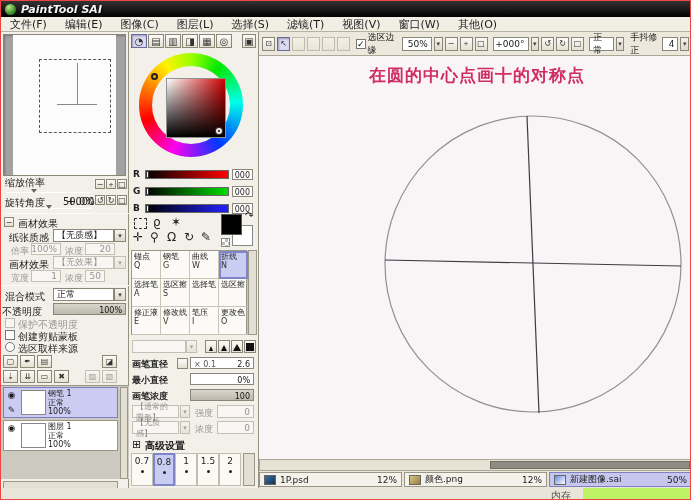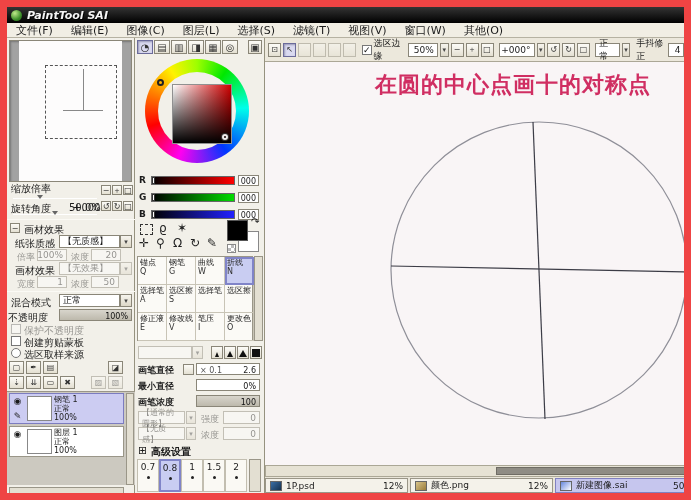--- a/index.html
+++ b/index.html
@@ -1,17 +1,17 @@
 <!DOCTYPE html>
 <html><head>
 <meta charset="utf-8">
 <style>
   *{box-sizing:border-box;margin:0;padding:0}
   body{background:#555;font-family:"DejaVu Sans",sans-serif}
-  #app{position:relative;width:691px;height:500px;background:#bef264;border:7px solid #ef4444;overflow:hidden;font-size:10px;color:#1c1c1c}
+  #app{position:relative;width:691px;height:500px;background:#bef264;border:1px solid #ef4444;overflow:hidden;font-size:10px;color:#1c1c1c}
   .abs{position:absolute}
   
   .titlebar{position:absolute;left:0;top:0;width:100%;height:16px;background:linear-gradient(#343434,#000);display:flex;align-items:center;gap:5px;padding:0 4px;color:#eee}
   .appicon{width:11px;height:11px;border-radius:50%;background:radial-gradient(circle at 35% 30%,#bfe98a,#3d8f2a 60%,#1c5c14)}
   .logo{font-weight:bold;font-style:italic;font-size:11px;color:#f5f5f5;text-shadow:1px 1px 0 #000}
   .wintitle{font-size:10px;color:#dcdcdc}
   .menubar{position:absolute;left:0;top:16px;width:100%;height:15px;background:#f1eee4;border-bottom:1px solid #b6b2a2;display:flex;align-items:center}
   .menu-item{padding:0 9px;font-size:11px}
   
   .btn{background:linear-gradient(#fcfbf7,#e4e0d2);border:1px solid #8a8678;display:flex;align-items:center;justify-content:center;font-size:8px;color:#333}
@@ -78,21 +78,21 @@
   .sq4{width:8px;height:8px;background:#111}
   .preset{position:absolute;top:0;width:22px;height:33px;border:1px solid #c2beb0;background:#faf9f4;text-align:center}
   .preset .num{font-size:9px;padding-top:2px}
   .preset .dotp{width:3px;height:3px;border-radius:50%;background:#222;margin:4px auto 0}
   .preset.sel{background:#c9cdf2;border:2px solid #8084c8}
   
   #quickbar{position:absolute;left:258px;top:31px;width:433px;height:24px;background:#ece8dc;border-bottom:1px solid #aba796;display:flex;align-items:center;gap:2px;padding:0 3px}
   .qbtn{width:13px;height:14px;flex:0 0 auto}
   
   #canvas{position:absolute;left:258px;top:55px;width:433px;height:403px;background:#f9f5f6;overflow:hidden}
-  .annotation{position:absolute;left:110px;top:8px;font-size:22px;font-weight:bold;letter-spacing:1px;color:#d02e62}
+  .annotation{position:absolute;left:110px;top:8px;font-size:17px;font-weight:bold;letter-spacing:1px;color:#d02e62}
   #canvas-hscroll{position:absolute;left:258px;top:458px;width:433px;height:12px;background:#e6e2d4;border:1px solid #aba796}
   #canvas-hscroll .thumb{position:absolute;left:230px;top:1px;width:200px;height:8px;background:#8f8c84;border:1px solid #6f6c64}
   
   #tabbar{position:absolute;left:258px;top:470px;width:433px;height:17px;display:flex;gap:2px;background:#e9e5d9;padding:1px 0}
   .doctab{flex:1;display:flex;align-items:center;gap:4px;background:#f4f2ea;border:1px solid #9a9688;padding:0 4px;font-size:9px}
   .doctab.sel{background:#c6c6ee;border-color:#8080c0}
   .tabicon{width:12px;height:10px;border:1px solid #666}
   .tabzoom{margin-left:auto;font-size:9px}
   #statusbar{position:absolute;left:0;top:487px;width:582px;height:13px;background:#e9e5d9}
   .memlabel{position:absolute;right:12px;top:1px;font-size:10px;color:#555}
@@ -186,21 +186,21 @@
       </div>
     <div class="dd abs dis" style="left:113px;top:224px;width:12px;height:13px">
         <span>▾</span>
       </div>
 
     <span class="abs dis lbl9" style="left:10px;top:240px">宽度</span>
     <div class="fld abs dis" style="left:30px;top:238px;width:30px;height:12px;justify-content:flex-end">
         <span>1</span>
       </div>
     <span class="abs dis lbl9" style="left:64px;top:240px">浓度</span>
-    <div class="fld abs dis" style="left:84px;top:238px;width:28px;height:12px;justify-content:flex-end">
+    <div class="fld abs dis" style="left:84px;top:238px;width:20px;height:12px;justify-content:flex-end">
         <span>50</span>
       </div>
 
     <div class="sep abs" style="left:0;top:253px;width:128px"></div>
 
     <span class="abs" style="left:4px;top:258px">混合模式</span>
     <div class="fld abs" style="left:52px;top:256px;width:61px;height:13px">
         <span>正常</span>
       </div>
     <div class="dd abs" style="left:113px;top:256px;width:12px;height:13px">

